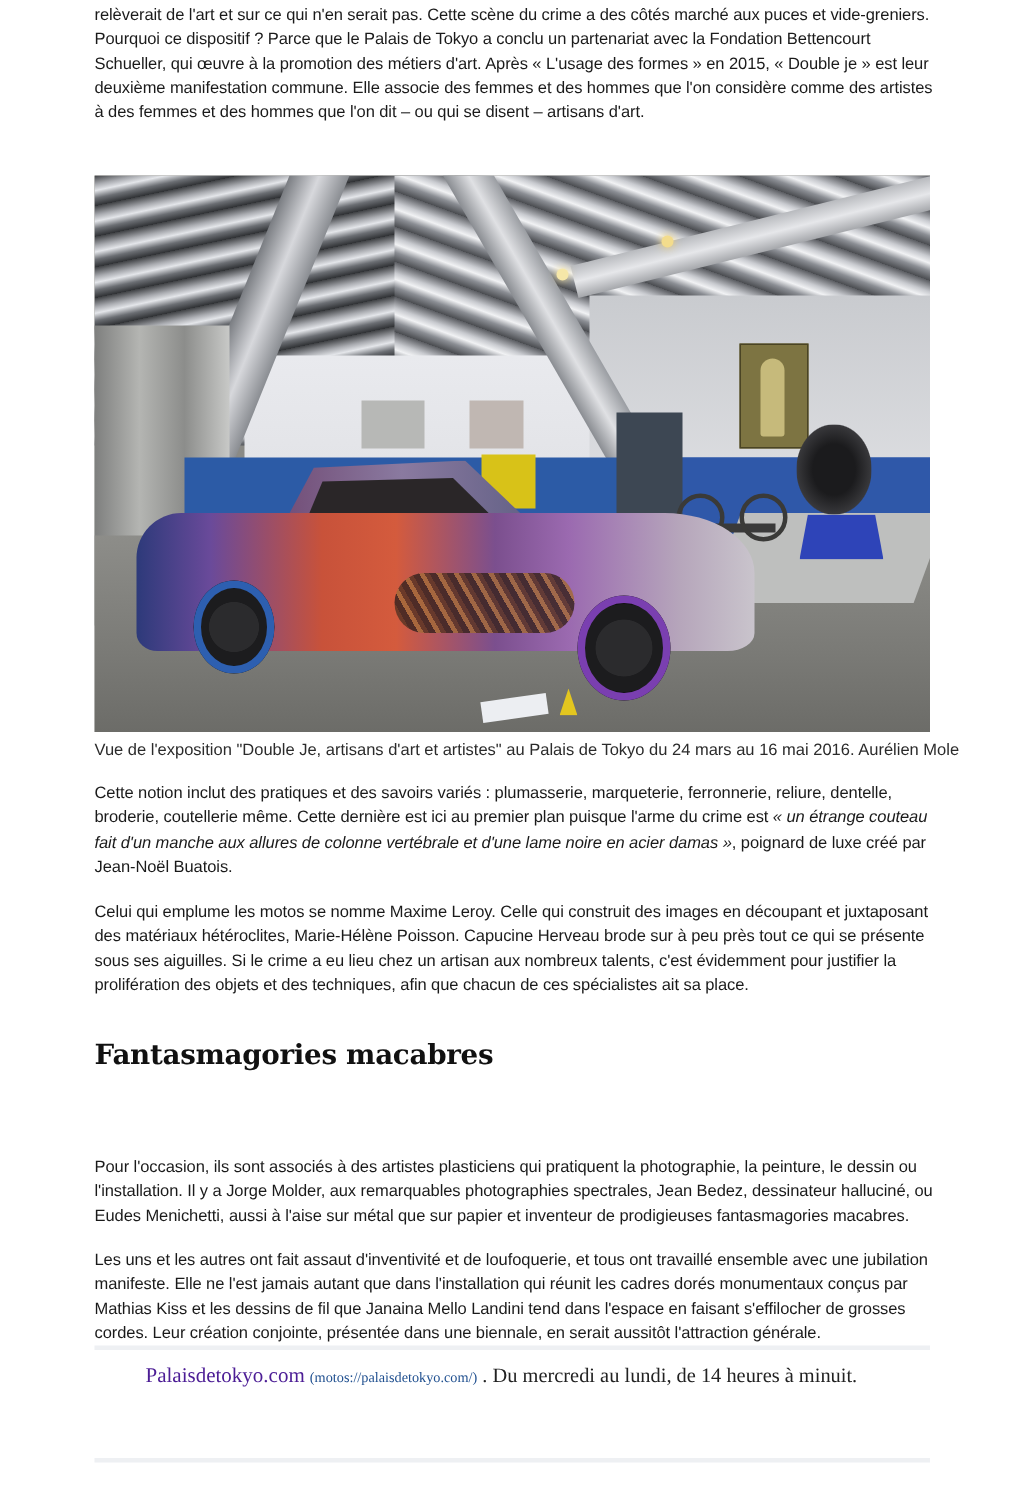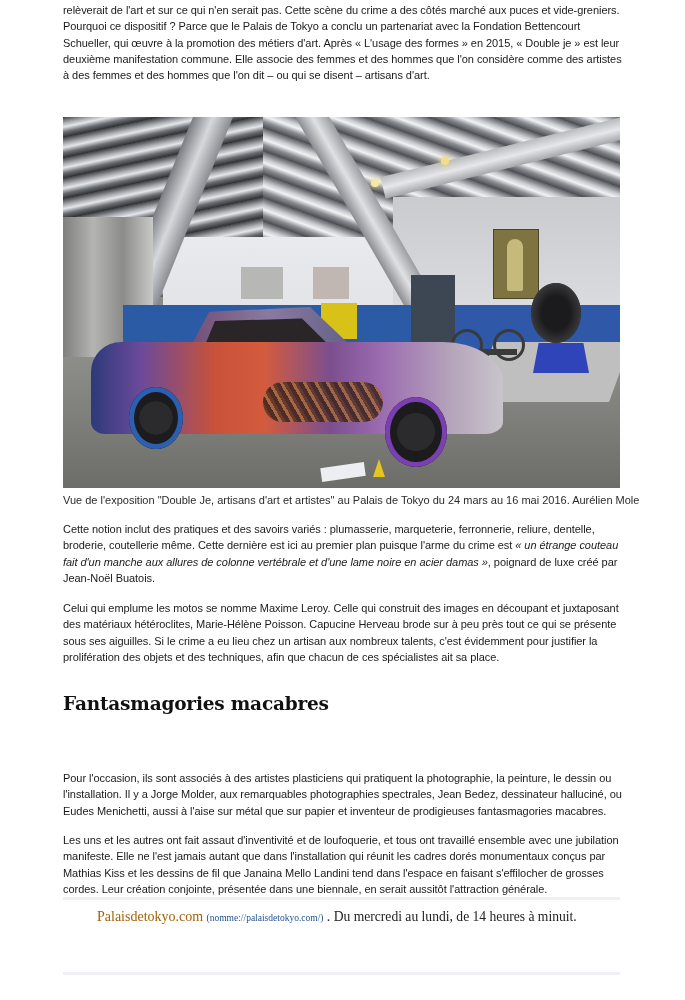--- a/index.html
+++ b/index.html
@@ -19,21 +19,21 @@
     #h2 { position: absolute; top: 692px; left: 0; margin: 0; font-family: "DejaVu Serif", "Liberation Serif", serif; font-weight: bold; font-size: 18.5px; line-height: 24px; color: #111; letter-spacing: -0.2px; }
     #p4 { position: absolute; top: 726px; left: 0; width: 562px; margin-top: 44px; }
     #p5 { position: absolute; top: 832px; left: 0; width: 562px; }
     .divider { position: absolute; left: 0; width: 557px; height: 3px; background: #eef0f3; }
     #div1 { top: 897px; }
     #div2 { top: 972px; }
     #infobox {
       position: absolute; top: 908px; left: 34px; width: 540px;
       font-family: "Liberation Serif", serif; font-size: 13.6px; line-height: 17.5px; color: #222;
     }
-    #infobox a.site { color: #a16207; text-decoration: none; font-size: 14px; }
+    #infobox a.site { color: #4c1d95; text-decoration: none; font-size: 14px; }
     #infobox .url { color: #1f4f8f; font-size: 9.5px; }
     sup { font-size: 8px; vertical-align: super; line-height: 0; }
     em { }
 
     
     .ph { position: absolute; }
     .ceiling-l { left: 0; top: 0; width: 240px; height: 180px;
       background: repeating-linear-gradient(168deg, #3e4043 0px, #a9abb0 6px, #e4e6ea 10px, #6b6e73 15px, #2f3134 20px); }
     .ceiling-r { left: 200px; top: 0; width: 357px; height: 150px;
       background: repeating-linear-gradient(200deg, #5a5c61 0px, #c8cacf 7px, #f1f2f4 11px, #8b8e94 16px, #4a4c50 22px); }
@@ -127,17 +127,17 @@
 
   <h2 id="h2">Fantasmagories macabres</h2>
 
   <p class="body" id="p4">Pour l'occasion, ils sont associés à des artistes plasticiens qui pratiquent la photographie, la peinture, le dessin ou l'installation. Il y a Jorge Molder, aux remarquables photographies spectrales, Jean Bedez, dessinateur halluciné, ou Eudes Menichetti, aussi à l'aise sur métal que sur papier et inventeur de prodigieuses fantasmagories macabres.</p>
 
   <p class="body" id="p5">Les uns et les autres ont fait assaut d'inventivité et de loufoquerie, et tous ont travaillé ensemble avec une jubilation manifeste. Elle ne l'est jamais autant que dans l'installation qui réunit les cadres dorés monumentaux conçus par Mathias Kiss et les dessins de fil que Janaina Mello Landini tend dans l'espace en faisant s'effilocher de grosses cordes. Leur création conjointe, présentée dans une biennale, en serait aussitôt l'attraction générale.</p>
 
   <div class="divider" id="div1"></div>
 
   <div id="infobox">
-    <div><a class="site" href="#">Palaisdetokyo.com</a> <span class="url">(nomme://palaisdetokyo.com/)</span><span> . Du mercredi au lundi, de 14 heures à minuit.</span></div>
+    <div><a class="site" href="#">Palaisdetokyo.com</a> <span class="url">(motos://palaisdetokyo.com/)</span><span> . Du mercredi au lundi, de 14 heures à minuit.</span></div>
   </div>
 
   <div class="divider" id="div2"></div>
 </div>
 
 </body></html>

